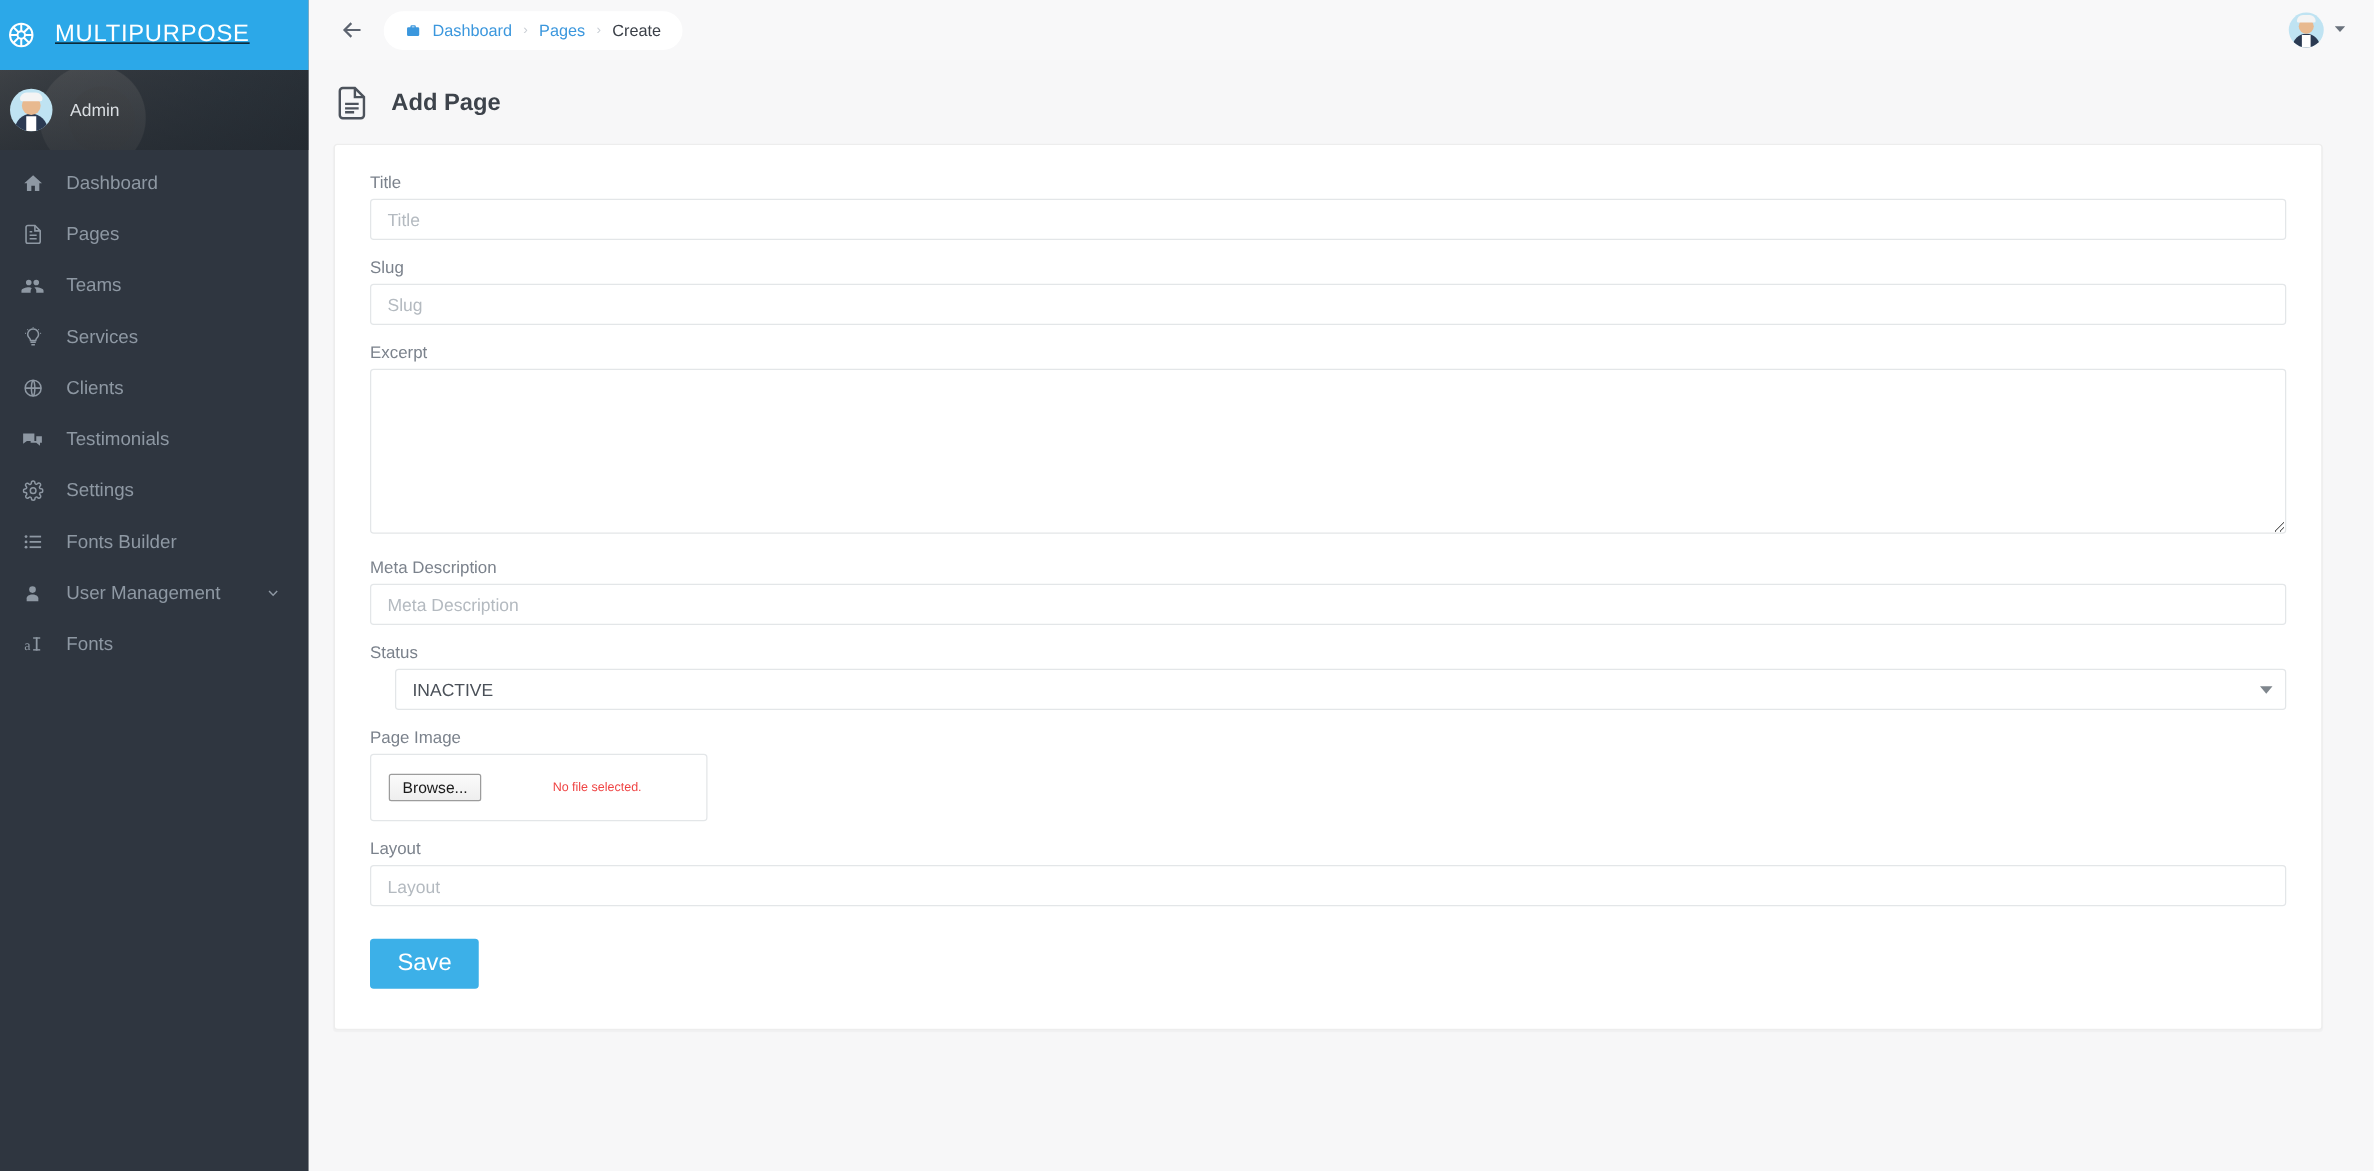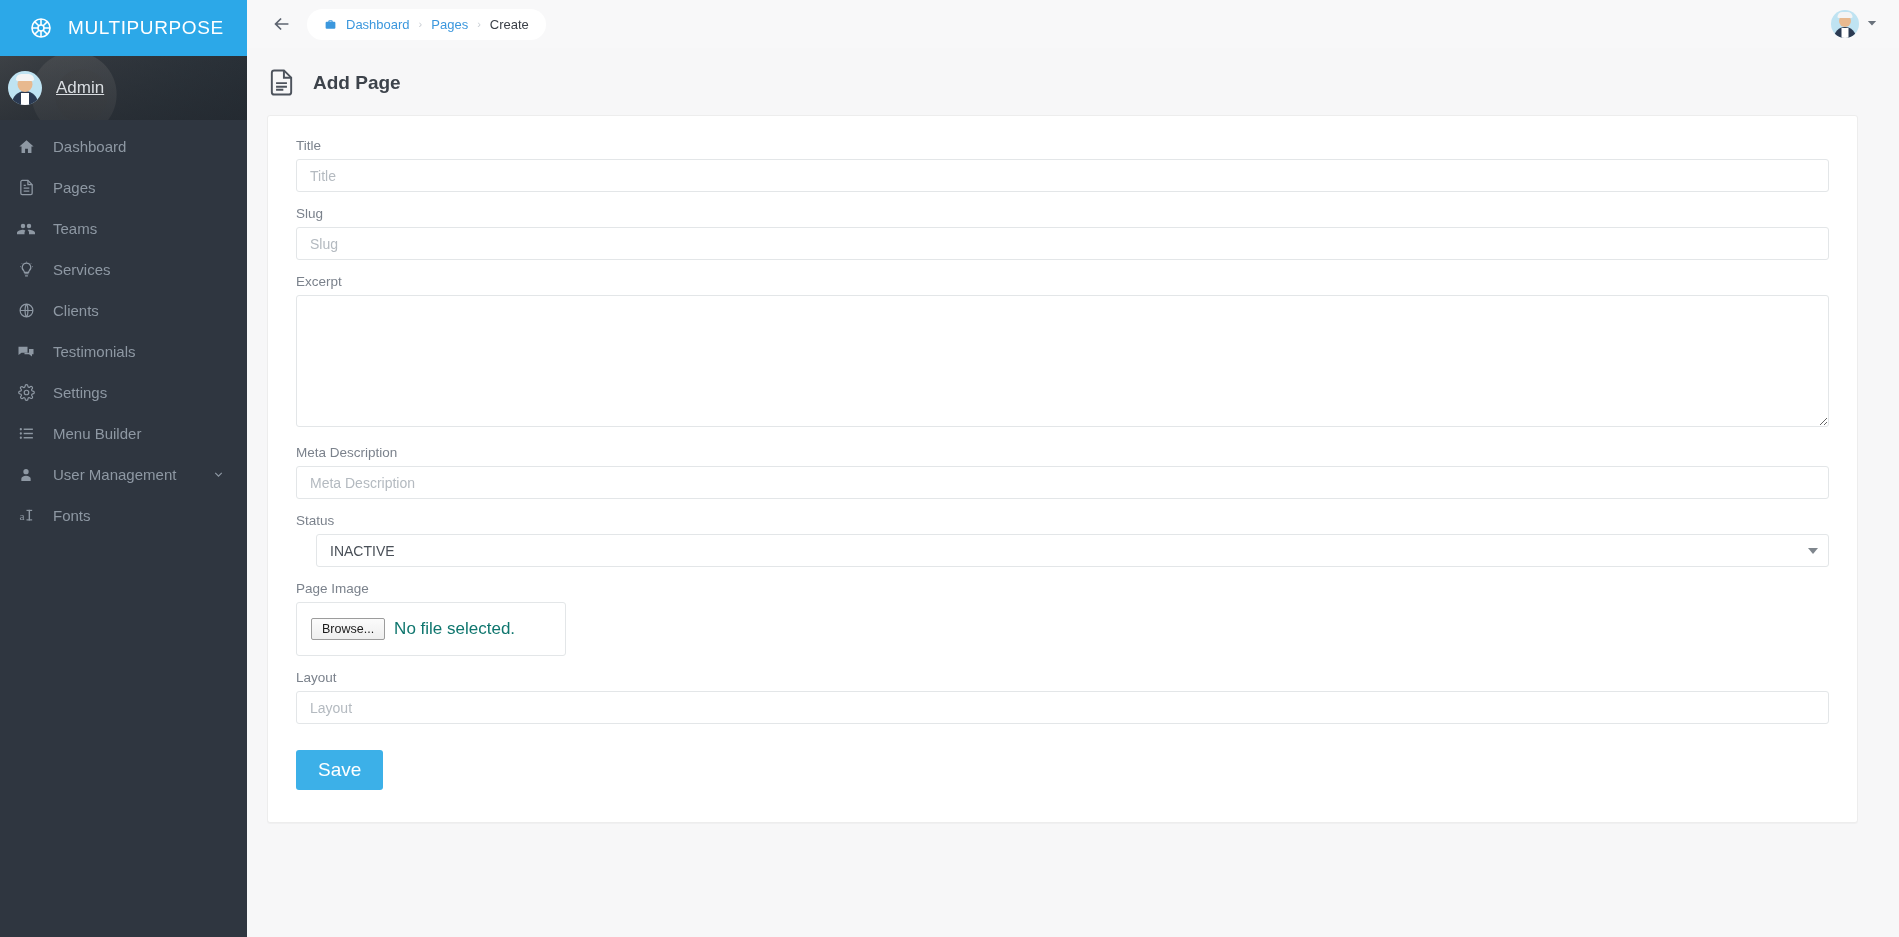--- a/index.html
+++ b/index.html
@@ -16,22 +16,23 @@
     width: 247px; flex: 0 0 247px;
     background: #2f3640;
     height: 937px;
     position: relative;
     overflow: hidden;
   }
   .brand {
     height: 56px;
     background: #2ca8e8;
     display: flex; align-items: center;
-    padding-left: 28px;
+    padding-left: 4px;
     gap: 14px;
+    text-decoration: underline;
   }
   .brand-icon { width: 26px; height: 26px; color: #fff; display:flex; align-items:center; justify-content:center; }
   .brand-text {
     color: #ffffff;
     font-size: 19px;
     letter-spacing: .6px;
     font-weight: 400;
   }
 
   .userpanel {
@@ -52,21 +53,21 @@
   .avatar-sm {
     width: 34px; height: 34px; border-radius: 50%;
     background: #bfe3f2;
     position: relative; z-index:2;
     overflow:hidden; flex:0 0 34px;
   }
   .avatar-sm .head { position:absolute; left:50%; top:6px; transform:translateX(-50%); width:15px; height:15px; border-radius:50%; background:#e8b98f; }
   .avatar-sm .hat  { position:absolute; left:50%; top:3px; transform:translateX(-50%); width:18px; height:7px; border-radius:9px 9px 3px 3px; background:#f4f4f4; }
   .avatar-sm .body { position:absolute; left:50%; bottom:0; transform:translateX(-50%); width:26px; height:14px; border-radius:13px 13px 0 0; background:#2b3a52; }
   .avatar-sm .shirt{ position:absolute; left:50%; bottom:0; transform:translateX(-50%); width:8px; height:12px; background:#fff; }
-  .username { color:#d9dde1; font-size:17px; position:relative; z-index:2;text-decoration:underline; }
+  .username { color:#d9dde1; font-size:14px; position:relative; z-index:2; }
 
   .nav { padding-top: 6px; position: relative; }
   .nav-item {
     display: flex; align-items: center;
     height: 41px;
     padding-left: 16px;
     gap: 17px;
     color: #8e98a3;
     font-size: 15px;
     cursor: pointer;
@@ -189,21 +190,21 @@
   .browse-btn {
     border: 1px solid #9c9c9c;
     background: linear-gradient(#fbfbfb,#eeeeee);
     border-radius: 2px;
     font-size: 12.5px;
     color:#1b1b1b;
     padding: 3px 10px;
     cursor:pointer;
     font-family:"Liberation Sans", sans-serif;
   }
-  .file-none { font-size: 17px; color:#0f766e; }
+  .file-none { font-size: 10px; color:#ef4444;margin-left:48px; }
   .save-row { margin-top: 26px; }
   .btn-save {
     background:#3cb0e8;
     border: none;
     color:#fff;
     font-size: 19px;
     padding: 9px 22px;
     border-radius: 3px;
     cursor:pointer;
     font-family:"Liberation Sans", sans-serif;
@@ -312,21 +313,21 @@
         <span class="nav-ico">
           <svg width="17" height="17" viewBox="0 0 24 24" fill="currentColor">
               <circle cx="4" cy="6" r="1.6"></circle>
               <circle cx="4" cy="12" r="1.6"></circle>
               <circle cx="4" cy="18" r="1.6"></circle>
               <rect x="8" y="5" width="13" height="2"></rect>
               <rect x="8" y="11" width="13" height="2"></rect>
               <rect x="8" y="17" width="13" height="2"></rect>
             </svg>
         </span>
-        <span class="nav-label">Menu Builder</span>
+        <span class="nav-label">Fonts Builder</span>
       </div>
 
       <div class="nav-item">
         <span class="nav-ico">
           <svg width="16" height="16" viewBox="0 0 24 24" fill="currentColor">
               <circle cx="12" cy="7" r="4"></circle>
               <path d="M12 13c-4 0-7 2-7 4.5V21h14v-3.5C19 15 16 13 12 13z"></path>
             </svg>
         </span>
         <span class="nav-label">User Management</span>

